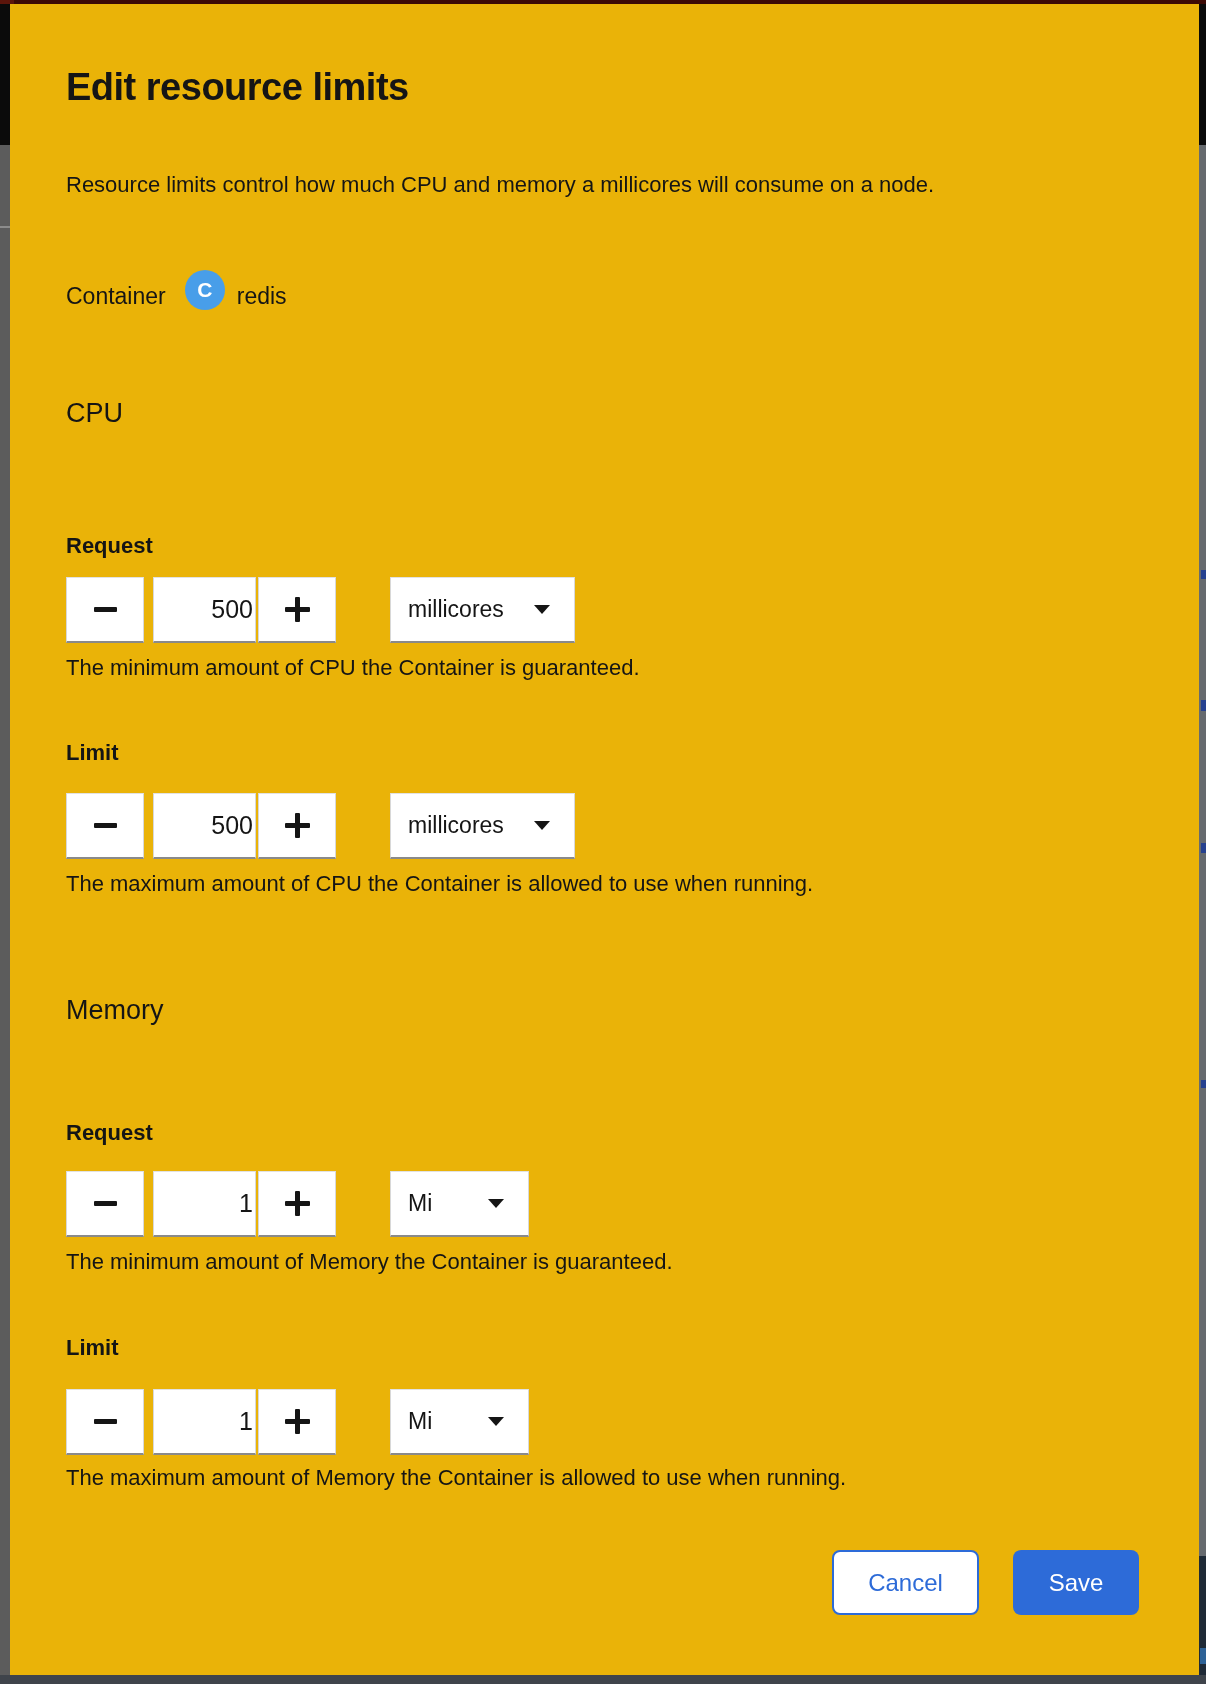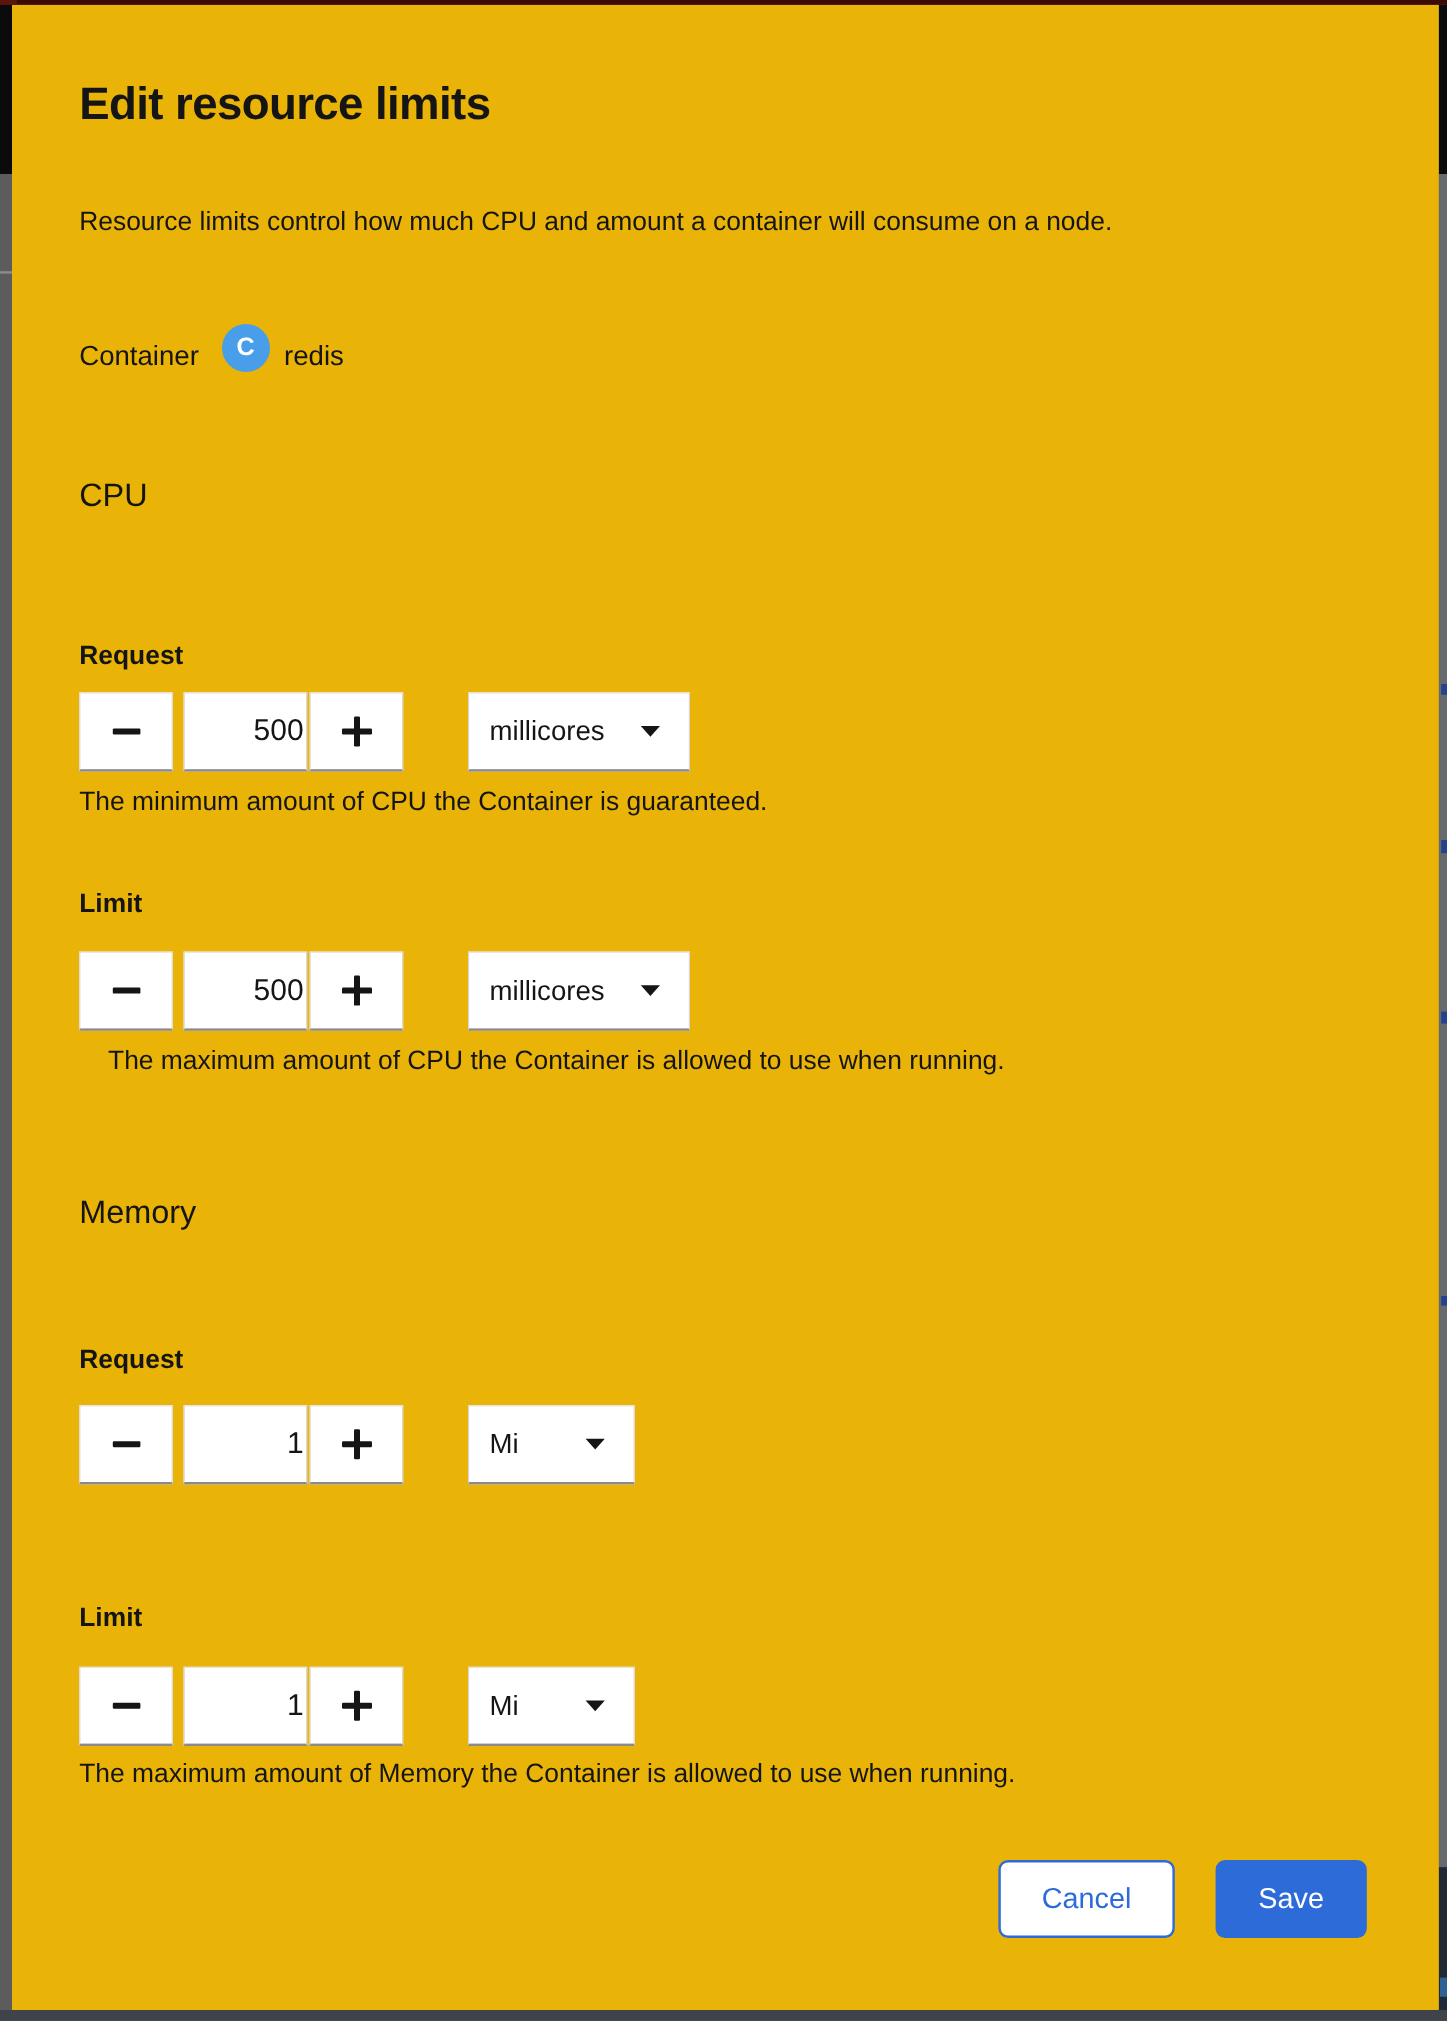--- a/index.html
+++ b/index.html
@@ -148,21 +148,21 @@
 <div class="abs bkr-frag" style="top:843px;height:10px;"></div>
 <div class="abs bkr-frag" style="top:1080px;height:8px;"></div>
 <div class="abs bkr-navy"></div>
 <div class="abs bkr-notch"></div>
 <div class="abs bk-bottom"></div>
 
 <div class="modal">
 
   <h1 class="modal-title">Edit resource limits</h1>
 
-  <div class="modal-desc">Resource limits control how much CPU and amount a container will consume on a node.</div>
+  <div class="modal-desc">Resource limits control how much CPU and memory a millicores will consume on a node.</div>
 
   <div class="container-row">
     <span>Container</span>
     <span class="container-badge">
       <span>C</span>
     </span>
     <span>redis</span>
   </div>
 
   <h2 class="section-heading" style="top:394px;">CPU</h2>
@@ -190,38 +190,39 @@
     </button>
     <div class="numcell cell-value">500</div>
     <button class="numcell cell-plus">
       <span class="plus-glyph"></span>
     </button>
   </div>
   <div class="unit-dd dd-wide" style="top:789px;">
     <span>millicores</span>
     <span class="caret-down"></span>
   </div>
-  <div class="help-text" style="top:867px;margin-left:24px;">The maximum amount of CPU the Container is allowed to use when running.</div>
+  <div class="help-text" style="top:867px;">The maximum amount of CPU the Container is allowed to use when running.</div>
 
   <h2 class="section-heading" style="top:991px;">Memory</h2>
 
   <div class="field-label" style="top:1116px;">Request</div>
   <div class="numgroup" style="top:1167px;">
     <button class="numcell cell-minus">
       <span class="minus-glyph"></span>
     </button>
     <div class="numcell cell-value">1</div>
     <button class="numcell cell-plus">
       <span class="plus-glyph"></span>
     </button>
   </div>
   <div class="unit-dd dd-narrow" style="top:1167px;">
     <span>Mi</span>
     <span class="caret-down"></span>
   </div>
+  <div class="help-text" style="top:1245px;">The minimum amount of Memory the Container is guaranteed.</div>
 
   <div class="field-label" style="top:1331px;">Limit</div>
   <div class="numgroup" style="top:1385px;">
     <button class="numcell cell-minus">
       <span class="minus-glyph"></span>
     </button>
     <div class="numcell cell-value">1</div>
     <button class="numcell cell-plus">
       <span class="plus-glyph"></span>
     </button>

